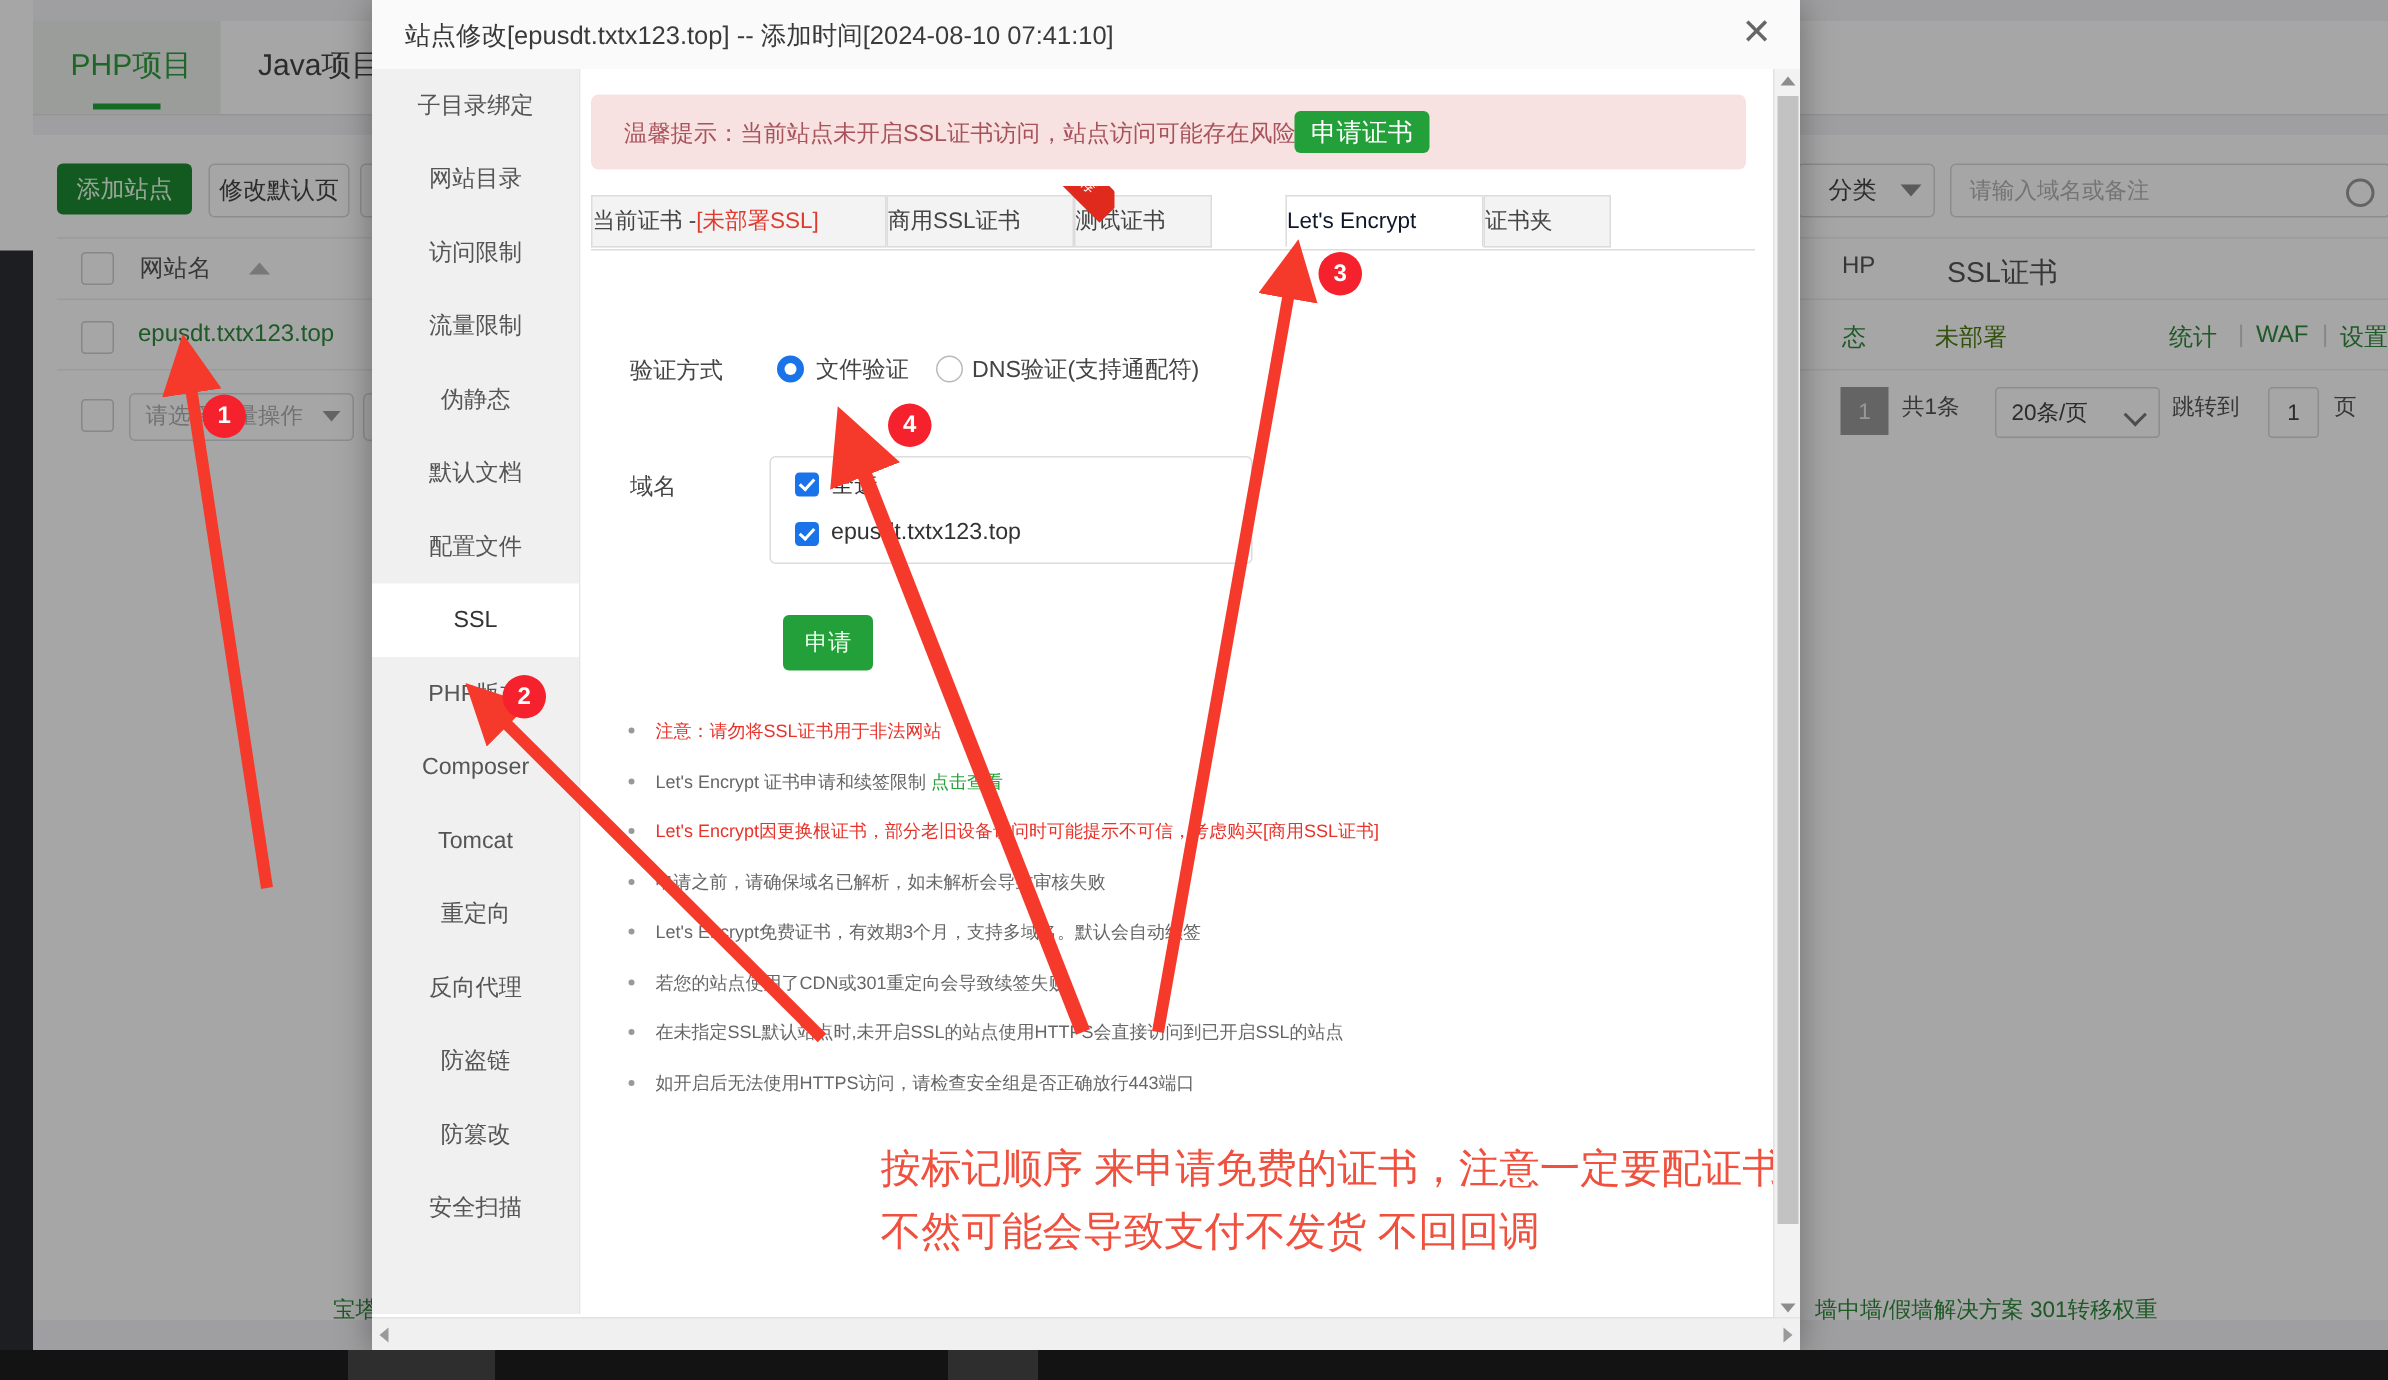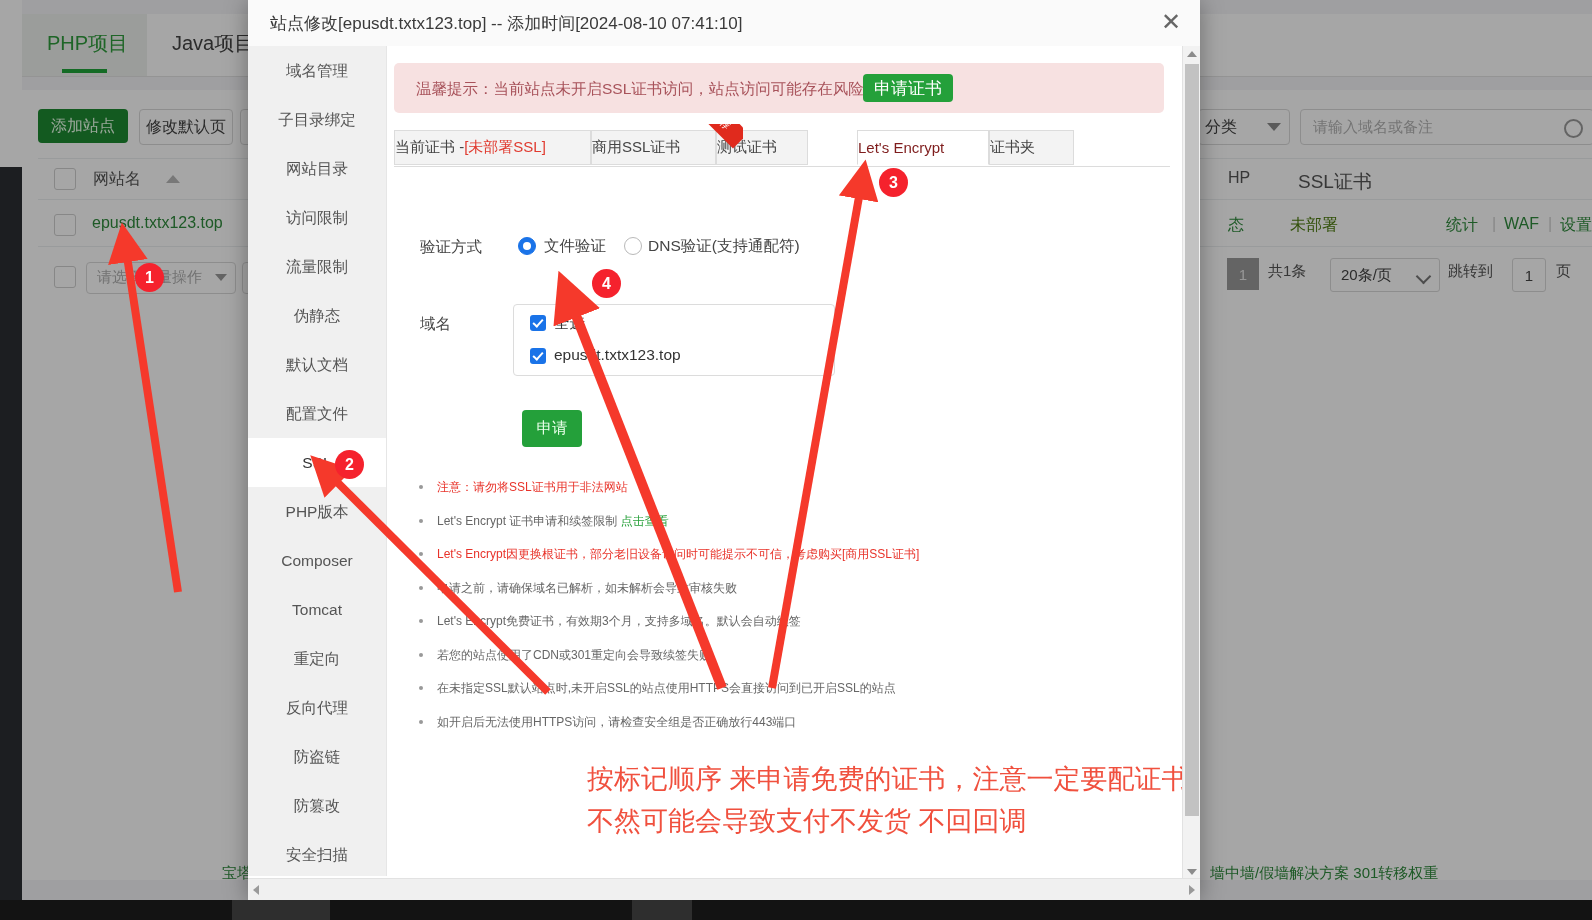--- a/index.html
+++ b/index.html
@@ -28,21 +28,21 @@
              border-radius:4px;color:#eaffea;font-size:16px;display:flex;align-items:center;
              justify-content:center;}
   .btn-plain{position:absolute;top:109px;height:34px;background:#fff;border:1px solid #d9d9d9;
              border-radius:4px;color:#444;font-size:16px;display:flex;align-items:center;
              justify-content:center;}
   #btn-default-page{left:139px;width:92px;}
   #btn-extra{left:240px;width:60px;}
 
   .sel-cat{position:absolute;left:1198px;top:109px;width:90px;height:34px;border:1px solid #d9d9d9;
            border-radius:4px;background:#fff;font-size:16px;color:#444;display:flex;align-items:center;}
-  .sel-cat span{margin-left:6px;}
+  .sel-cat span{margin-left:20px;}
   .caret-dn{position:absolute;right:8px;top:13px;width:0;height:0;border-left:7px solid transparent;
             border-right:7px solid transparent;border-top:8px solid #8a8a8a;}
   .search-box{position:absolute;left:1300px;top:109px;width:292px;height:34px;border:1px solid #d9d9d9;
               border-radius:4px;background:#fff;}
   .search-ph{position:absolute;left:12px;top:8px;font-size:15px;color:#b3b3b3;}
   .search-icon{position:absolute;right:10px;top:9px;width:15px;height:15px;border:2px solid #9a9a9a;
                border-radius:50%;}
 
   .thead{position:absolute;left:38px;top:158px;width:1554px;height:40px;border-top:1px solid #eceff0;
          border-bottom:1px solid #eceff0;}
@@ -114,21 +114,21 @@
 
   .warn{position:absolute;left:7px;top:17px;width:770px;height:50px;background:#f7e1e1;border-radius:5px;}
   .warn-txt{position:absolute;left:22px;top:16px;font-size:15.5px;color:#a8525a;}
   .warn-btn{position:absolute;left:469px;top:11px;height:28px;padding:0 11px;background:#24a03a;
             color:#fff;font-size:17px;border-radius:4px;display:flex;align-items:center;cursor:pointer;}
 
   .tabs{position:absolute;left:7px;top:84px;width:776px;height:36px;border-bottom:1px solid #dcdcdc;}
   .tb{position:absolute;top:0;height:35px;border:1px solid #dcdcdc;background:#f3f3f3;
       display:flex;align-items:center;justify-content:flex-start;font-size:15px;color:#444;cursor:pointer;
       box-sizing:border-box;}
-  .tb.active{background:#fff;border-bottom:1px solid #fff;color:#7f1d1d;}
+  .tb.active{background:#fff;border-bottom:1px solid #fff;color:#0f172a;}
   #tb0{left:0;width:197px;}
   #tb1{left:197px;width:125px;}
   #tb2{left:322px;width:92px;}
   #tb3{left:463px;width:132px;}
   #tb4{left:595px;width:85px;}
   .tb-red{color:#e03a2f;}
   .ribbon{position:absolute;left:305px;top:-6px;width:44px;height:44px;overflow:hidden;z-index:3;
           pointer-events:none;}
   .ribbon i{position:absolute;left:-6px;top:-14px;display:block;width:56px;height:22px;background:#e02a1d;
             transform:rotate(45deg);color:#fff;font-size:10px;font-style:normal;text-align:center;
@@ -259,21 +259,20 @@
 
 <div id="bg-dim"></div>
 
 <div id="modal">
   <div class="m-header">
     <div class="m-title">站点修改[epusdt.txtx123.top] -- 添加时间[2024-08-10 07:41:10]</div>
     <div class="m-close">✕</div>
   </div>
 
   <div class="m-side" id="modal-sidebar">
-      <div class="m-item"><span>域名管理</span></div>
       <div class="m-item"><span>子目录绑定</span></div>
       <div class="m-item"><span>网站目录</span></div>
       <div class="m-item"><span>访问限制</span></div>
       <div class="m-item"><span>流量限制</span></div>
       <div class="m-item"><span>伪静态</span></div>
       <div class="m-item"><span>默认文档</span></div>
       <div class="m-item"><span>配置文件</span></div>
       <div class="m-item active"><span>SSL</span></div>
       <div class="m-item"><span>PHP版本</span></div>
       <div class="m-item"><span>Composer</span></div>

